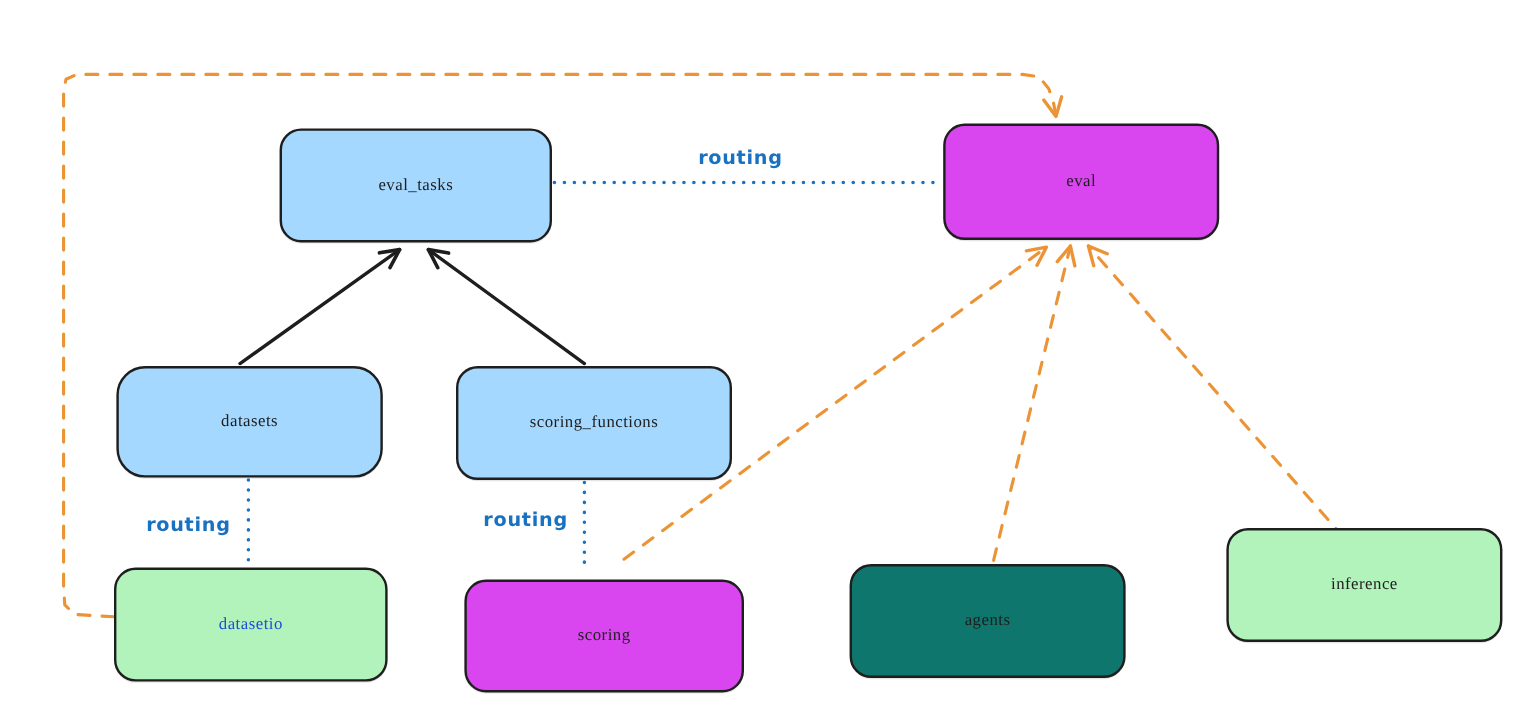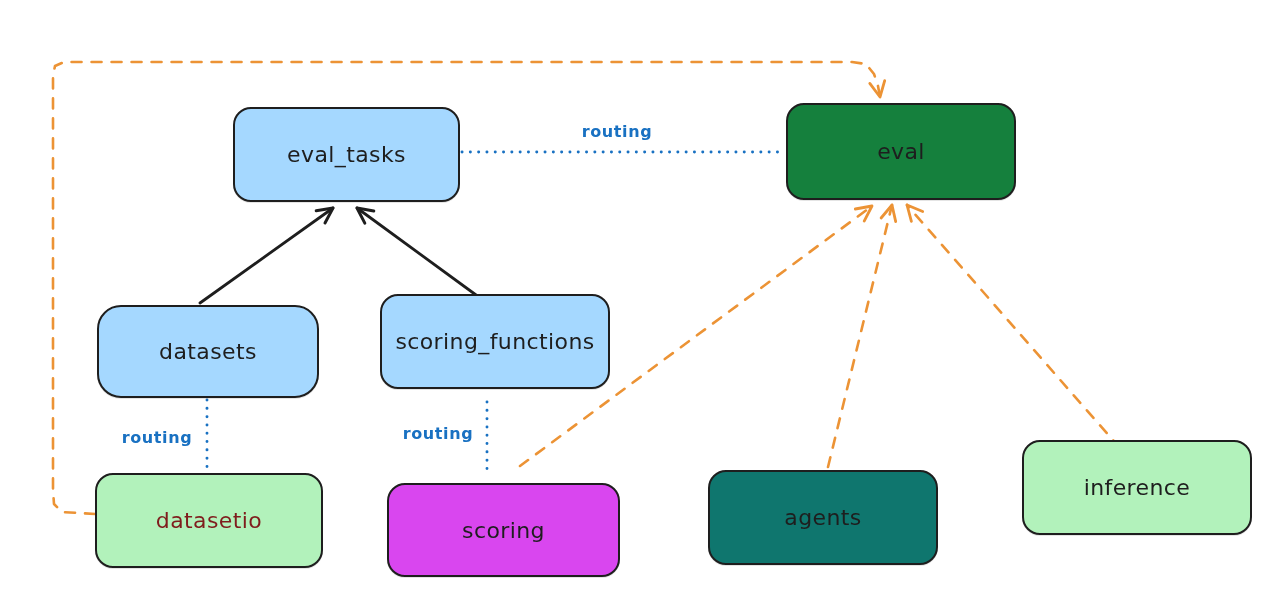--- a/index.html
+++ b/index.html
@@ -10,21 +10,21 @@
   }
   #canvas{position:relative;width:1280px;height:596px;}
   #edge-layer{position:absolute;left:0;top:0;width:1280px;height:596px;}
   .node{
     position:absolute;box-sizing:border-box;
     border-style:solid;border-width:2.6px;border-radius:18px;
     display:flex;align-items:center;justify-content:center;
     box-shadow:0 1px 0 rgba(30,30,30,0.12);
   }
   .node-label{
-    font-size:22px;letter-spacing:0.4px;white-space:nowrap;
+    font-size:14px;letter-spacing:0.4px;white-space:nowrap;font-family:Liberation Serif, serif;
   }
   .edge-label{
     position:absolute;transform:translate(-50%,-50%);
     font-size:16px;font-weight:bold;letter-spacing:0.6px;white-space:nowrap;
   }
 </style>
 </head>
 <body style="background: rgb(255, 255, 255);">
 
 <div id="canvas">
@@ -60,31 +60,31 @@
       </g>
       <g>
         <path d="M1133 463 L907 205" fill="none" stroke="#ec9335" stroke-width="2.6" stroke-linecap="round" stroke-linejoin="round" stroke-dasharray="10 10"></path>
         <path d="M 907 205 L 922.7 211.5 M 907 205 L 911.4 221.4 " fill="none" stroke="#ec9335" stroke-width="2.8000000000000003" stroke-linecap="round"></path>
       </g>
     </svg>
 
 <div class="node" style="left: 233px; top: 107px; width: 227px; height: 95px; background: rgb(165, 216, 255); border-color: rgb(30, 30, 30);">
       <span class="node-label" style="color: rgb(30, 30, 30);">eval_tasks</span>
     </div>
-    <div class="node" style="left: 786px; top: 103px; width: 230px; height: 97px; background: #15803d; border-color: rgb(30, 30, 30);">
+    <div class="node" style="left: 786px; top: 103px; width: 230px; height: 97px; background: #d946ef; border-color: rgb(30, 30, 30);">
       <span class="node-label" style="color: rgb(30, 30, 30);">eval</span>
     </div>
     <div class="node" style="left: 97px; top: 305px; width: 222px; height: 93px; background: rgb(165, 216, 255); border-color: rgb(30, 30, 30); border-radius: 24px;">
       <span class="node-label" style="color: rgb(30, 30, 30);">datasets</span>
     </div>
-    <div class="node" style="left: 380px; top: 294px; width: 230px; height: 95px; background: rgb(165, 216, 255); border-color: rgb(30, 30, 30);">
+    <div class="node" style="left: 380px; top: 305px; width: 230px; height: 95px; background: rgb(165, 216, 255); border-color: rgb(30, 30, 30);">
       <span class="node-label" style="color: rgb(30, 30, 30);">scoring_functions</span>
     </div>
     <div class="node" style="left: 95px; top: 473px; width: 228px; height: 95px; background: rgb(178, 242, 187); border-color: rgb(30, 30, 30);">
-      <span class="node-label" style="color: #7f1d1d;">datasetio</span>
+      <span class="node-label" style="color: #1d4ed8;">datasetio</span>
     </div>
     <div class="node" style="left: 387px; top: 483px; width: 233px; height: 94px; background: #d946ef; border-color: rgb(30, 30, 30);">
       <span class="node-label" style="color: rgb(30, 30, 30);">scoring</span>
     </div>
     <div class="node" style="left: 708px; top: 470px; width: 230px; height: 95px; background: #0f766e; border-color: rgb(30, 30, 30);">
       <span class="node-label" style="color: rgb(30, 30, 30);">agents</span>
     </div>
     <div class="node" style="left: 1022px; top: 440px; width: 230px; height: 95px; background: rgb(178, 242, 187); border-color: rgb(30, 30, 30);">
       <span class="node-label" style="color: rgb(30, 30, 30);">inference</span>
     </div>

